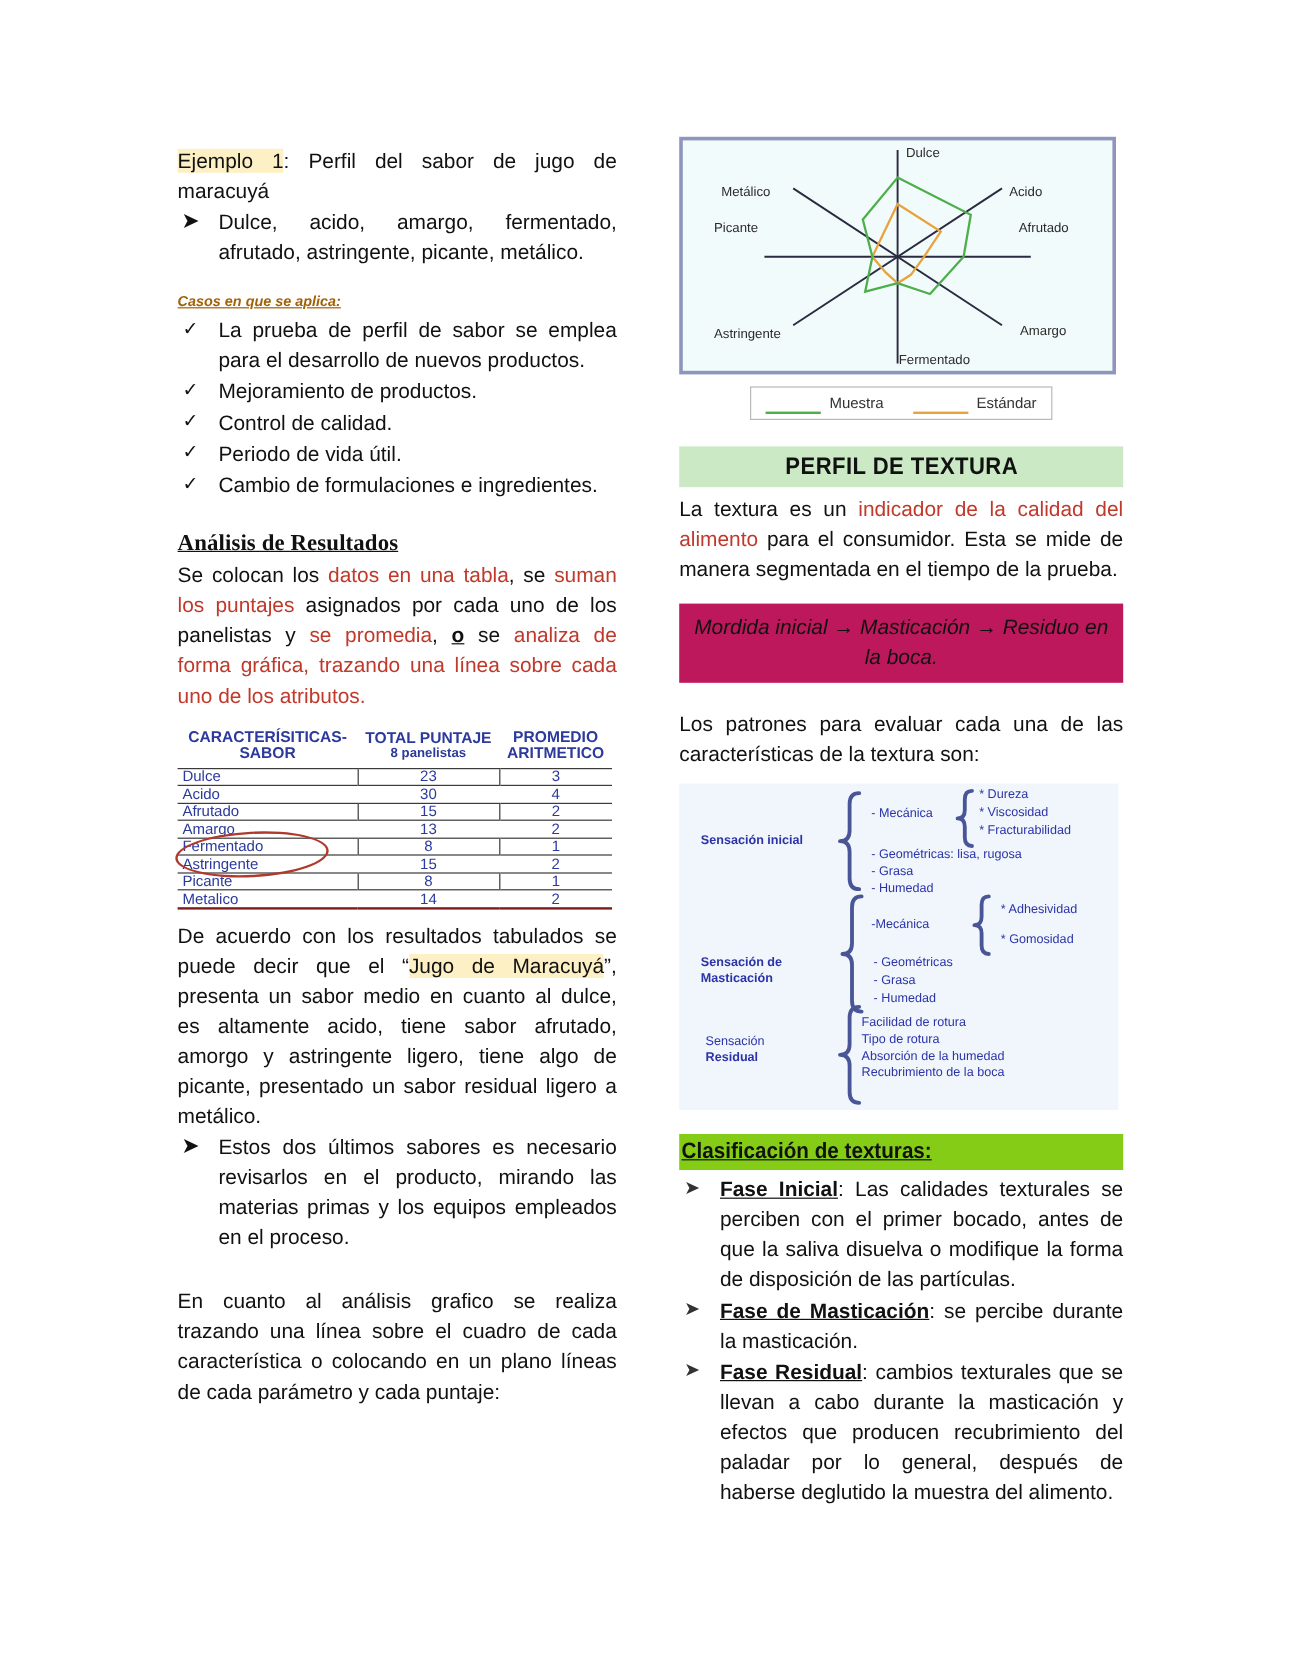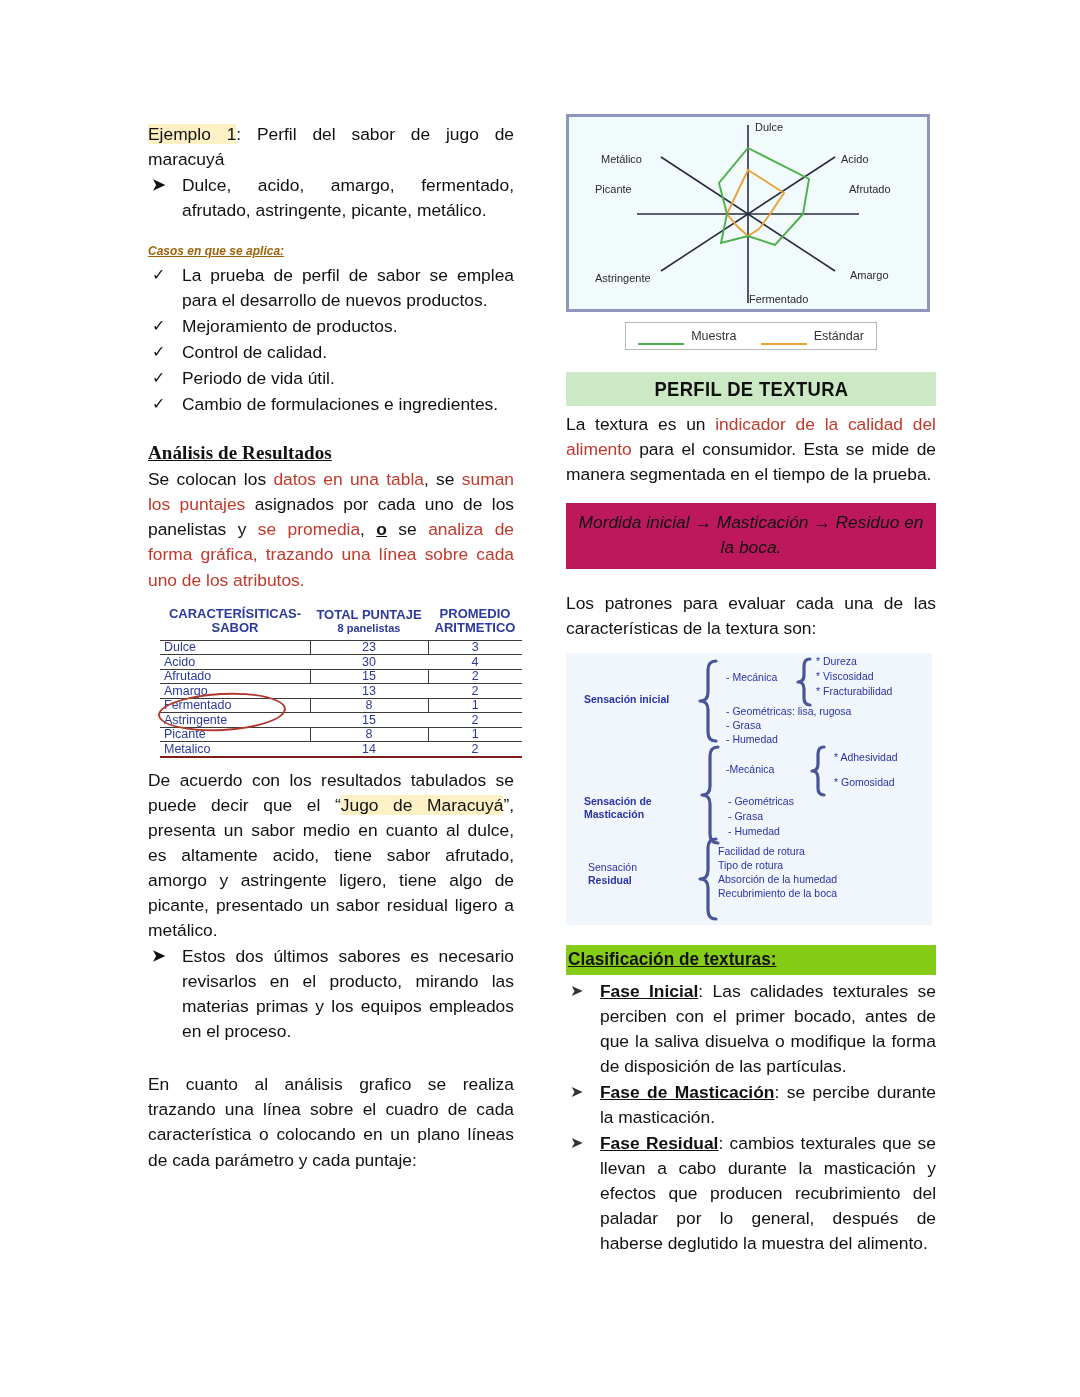--- a/index.html
+++ b/index.html
@@ -102,21 +102,21 @@
     padding:2px 0 4px 0;border:none;
   }
   table.sabor th .sub{font-size:11px;display:block;}
   table.sabor td{
     border-top:1px solid #3a3a3a;
     height:13.5px;padding:0 4px;font-size:12.5px;line-height:1.02;
   }
   table.sabor td.c{text-align:center;}
   table.sabor tr.vb td.n1,table.sabor tr.vb td.n2{border-left:1px solid #3a3a3a;}
   table.sabor tr:last-child td{border-bottom:2px solid #7f1d1d;}
-  .tbl-wrap{position:relative;margin-left:12px;}
+  .tbl-wrap{position:relative;}
   .ellipse{
     position:absolute;left:-2px;top:88px;width:124px;height:34px;
     border:2px solid #b0392e;border-radius:50%;transform:rotate(-3deg);
     pointer-events:none;
   }
 
   
   .fig-texture{
     width:366px;height:272px;background:#f0f6fc;margin-top:12px;
     position:relative;overflow:hidden;

